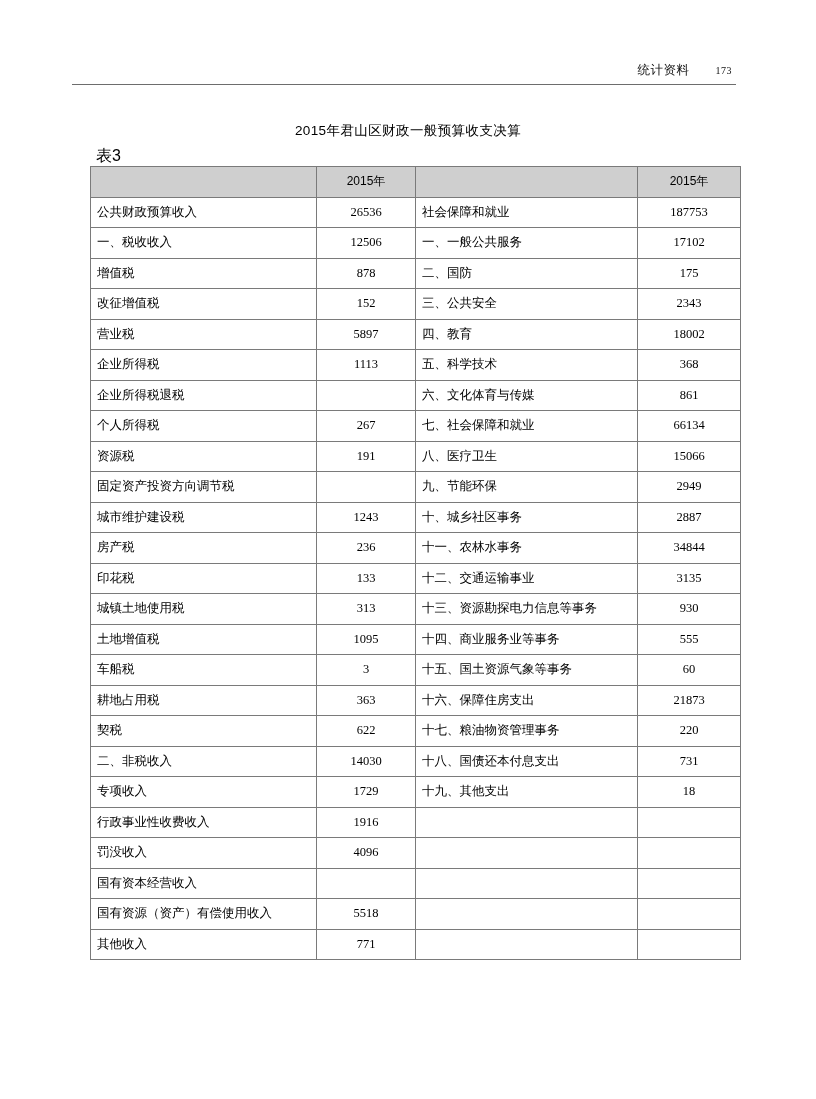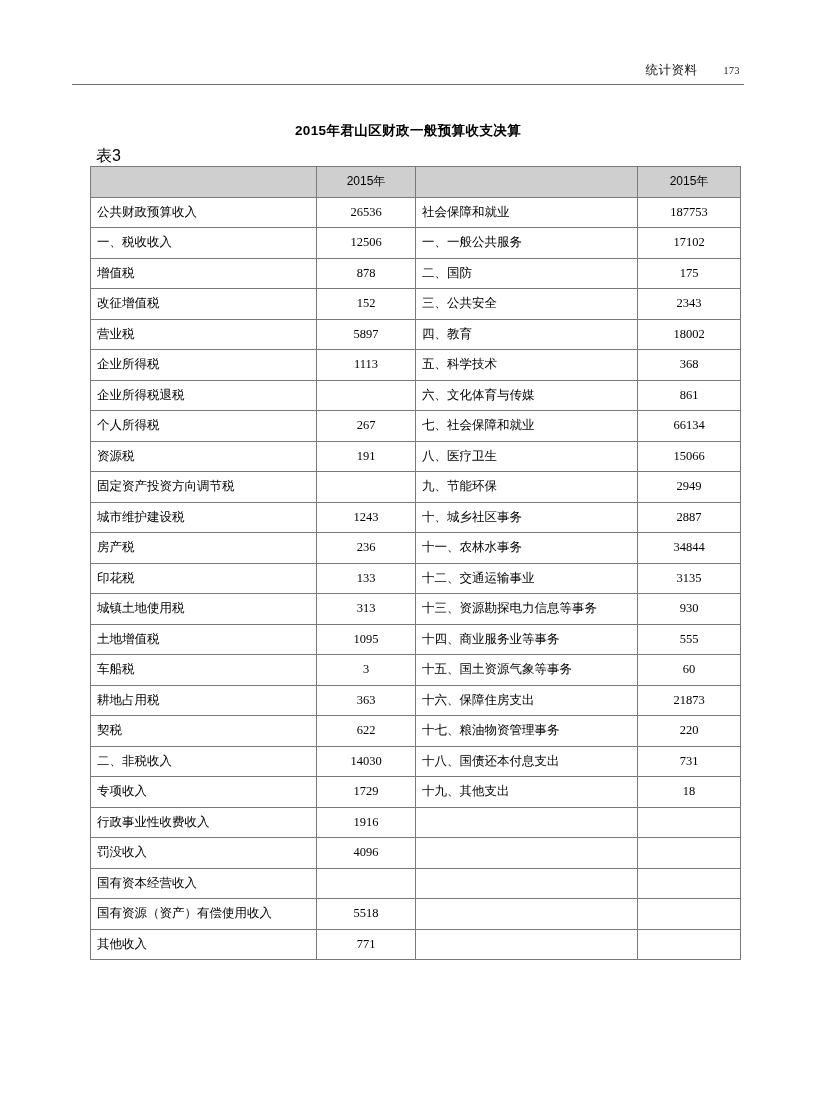--- a/index.html
+++ b/index.html
@@ -19,21 +19,21 @@
     position: relative;
     width: 816px;
     height: 1099px;
     box-sizing: border-box;
     padding: 0;
   }
   
   .page-header {
     position: absolute;
     top: 62px;
-    right: 72px;
+    right: 80px;
     left: 72px;
     height: 28px;
   }
   .header-inner {
     display: flex;
     justify-content: flex-end;
     align-items: baseline;
     font-family: "Liberation Sans", "DejaVu Sans", sans-serif;
     font-size: 12.5px;
     letter-spacing: 0.5px;
@@ -56,21 +56,21 @@
   }
   
   .doc-title {
     position: absolute;
     top: 122px;
     left: 0;
     width: 816px;
     text-align: center;
     font-family: "Liberation Sans", "DejaVu Sans", sans-serif;
     font-size: 13.5px;
-    font-weight: bold;
+    font-weight: normal;
     letter-spacing: 0.4px;
   }
   .table-label {
     position: absolute;
     top: 146px;
     left: 96px;
     font-family: "Liberation Sans", "DejaVu Sans", sans-serif;
     font-size: 16px;
   }
   

